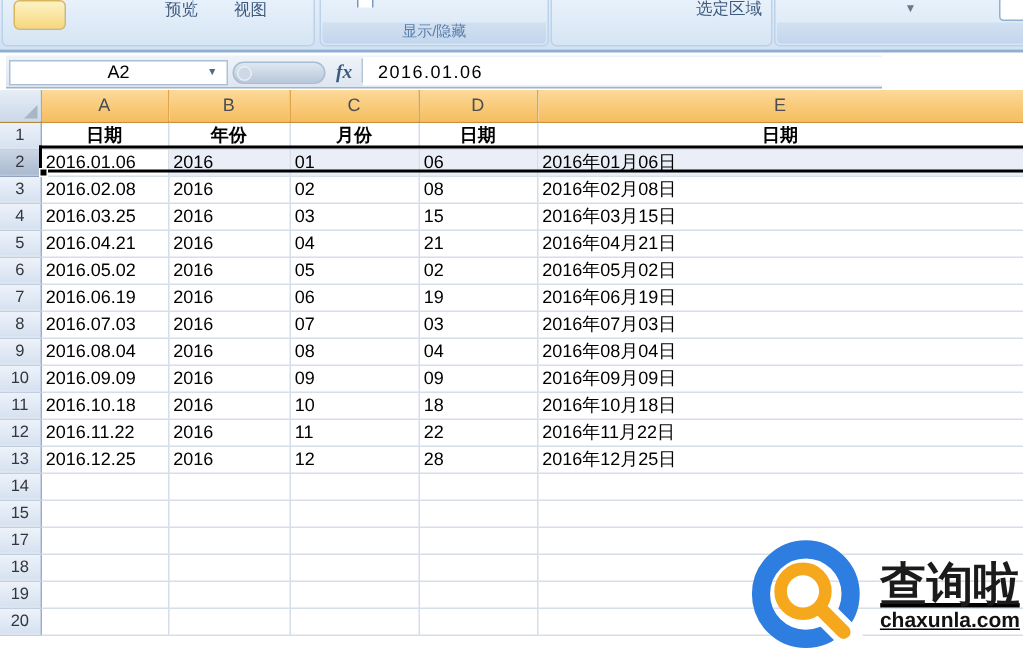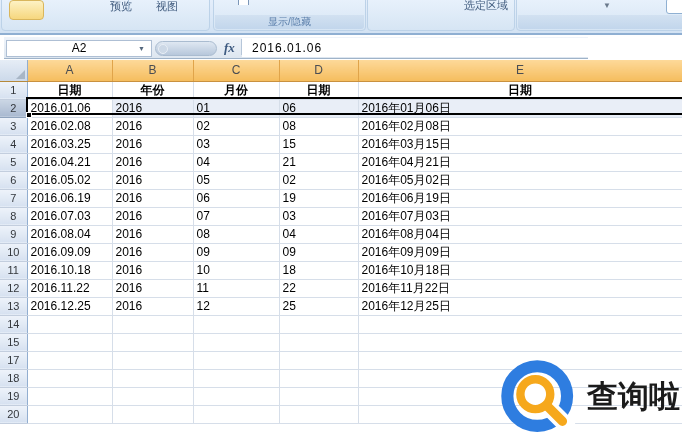--- a/index.html
+++ b/index.html
@@ -61,21 +61,21 @@
   td.cell.hcell { font-weight:bold; text-align:center; }
   td.cell.selrow { background:#e9eef7; }
   td.cell.selrow.active { background:#fff; }
 
   #sel-overlay { position:absolute; left:26px; top:37px; width:664px; height:18px;
             border:2px solid #000; border-right:none; pointer-events:none; }
   #sel-overlay .fill-handle { position:absolute; left:-2px; bottom:-5px; width:6px; height:6px;
             background:#000; border:1px solid #fff; }
 
   
-  #watermark { position:absolute; right:2px; bottom:1px; display:flex; align-items:center; gap:5px; z-index:10; }
+  #watermark { position:absolute; right:2px; bottom:1px; display:flex; align-items:center; gap:5px; z-index:10;text-decoration:underline; }
   #wm-texts { display:flex; flex-direction:column; align-items:center; }
   #wm-brand { font-family:"Liberation Serif",serif; font-weight:bold; font-size:31px; line-height:34px;
             color:#1b1b1b; letter-spacing:0; white-space:nowrap; }
   #wm-domain { font-size:14px; font-weight:bold; color:#111; letter-spacing:0; margin-top:-2px; }
 </style>
 </head>
 <body>
 
 <div id="screen">
 
@@ -231,21 +231,21 @@
             <td class="cell">2016</td>
             <td class="cell">11</td>
             <td class="cell">22</td>
             <td class="cell">2016年11月22日</td>
           </tr>
           <tr>
             <th class="rowh">13</th>
             <td class="cell">2016.12.25</td>
             <td class="cell">2016</td>
             <td class="cell">12</td>
-            <td class="cell">25</td>
+            <td class="cell">28</td>
             <td class="cell">2016年12月25日</td>
           </tr>
           <tr>
             <th class="rowh">14</th>
             <td class="cell"></td>
             <td class="cell"></td>
             <td class="cell"></td>
             <td class="cell"></td>
             <td class="cell"></td>
           </tr>
@@ -298,16 +298,17 @@
 
   <div id="watermark">
     <svg width="84" height="82" viewBox="0 0 90 86">
       <circle cx="42" cy="42" r="32" fill="none" stroke-width="13" stroke="#2e7de0"></circle>
       <line x1="52" y1="52" x2="74" y2="74" stroke="#ffffff" stroke-width="18" stroke-linecap="round"></line>
       <line x1="50" y1="50" x2="69" y2="69" stroke-width="10" stroke-linecap="round" stroke="#f6a81c"></line>
       <circle cx="40" cy="40" r="16" fill="#ffffff" stroke-width="9" stroke="#f6a81c"></circle>
     </svg>
     <div id="wm-texts">
       <div id="wm-brand">查询啦</div>
+      <div id="wm-domain">chaxunla.com</div>
     </div>
   </div>
 
 </div>
 
 </body></html>

